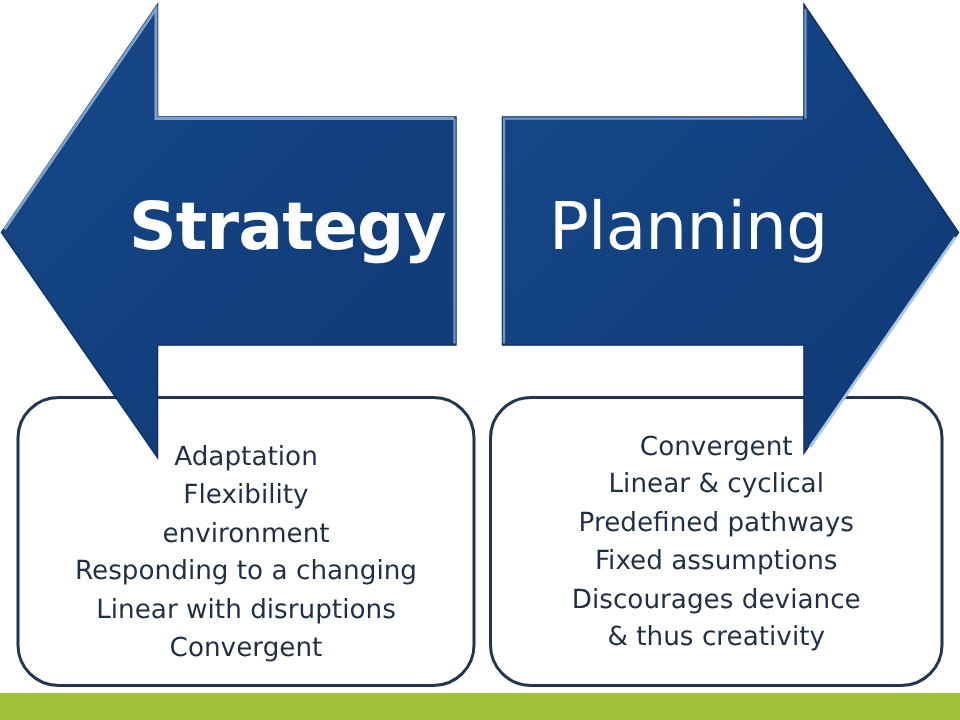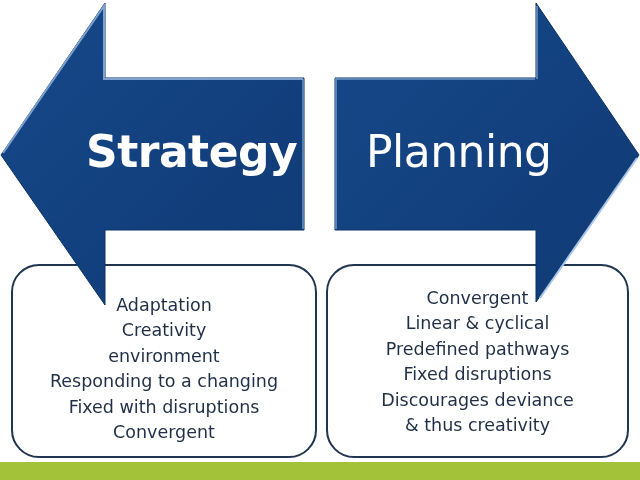--- a/index.html
+++ b/index.html
@@ -12,32 +12,32 @@
   .arrow-label{position:absolute;color:#ffffff;font-size:44px;font-family:"DejaVu Sans","Liberation Sans",sans-serif;white-space:nowrap;letter-spacing:-0.5px;}
   #label-left{left:86px;top:126px;font-weight:bold;}
   #label-right{left:366px;top:126px;}
   .bottom-bar{position:absolute;left:0;top:462px;width:640px;height:18px;}
 </style>
 </head>
 <body>
 
 <div class="box" id="box-left">
   <div class="line">Adaptation</div>
-  <div class="line">Creativity</div>
+  <div class="line">Flexibility</div>
   <div class="line">environment</div>
   <div class="line">Responding to a changing</div>
-  <div class="line">Fixed with disruptions</div>
+  <div class="line">Linear with disruptions</div>
   <div class="line">Convergent</div>
 </div>
 
 <div class="box" id="box-right">
   <div class="line">Convergent</div>
   <div class="line">Linear &amp; cyclical</div>
   <div class="line">Predefined pathways</div>
-  <div class="line">Fixed disruptions</div>
+  <div class="line">Fixed assumptions</div>
   <div class="line">Discourages deviance</div>
   <div class="line">&amp; thus creativity</div>
 </div>
 
 <svg class="arrows" viewBox="0 0 640 480">
   <defs>
     <linearGradient id="gl" x1="0" y1="0" x2="1" y2="1">
       <stop offset="0" stop-color="#17488a"></stop>
       <stop offset="1" stop-color="#0f3a74"></stop>
     </linearGradient>

